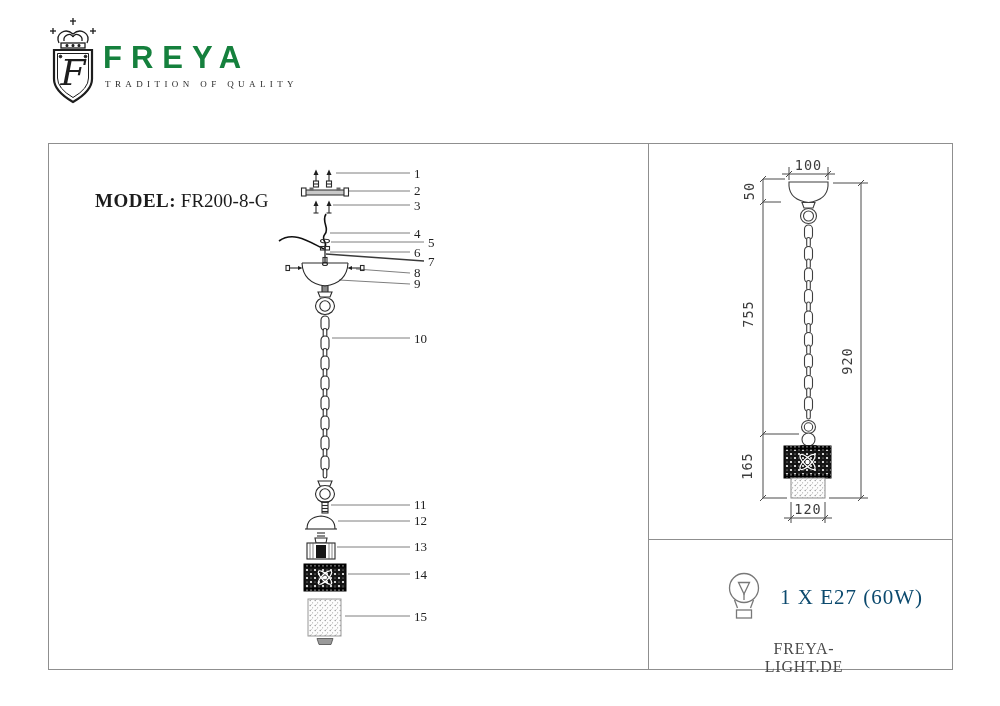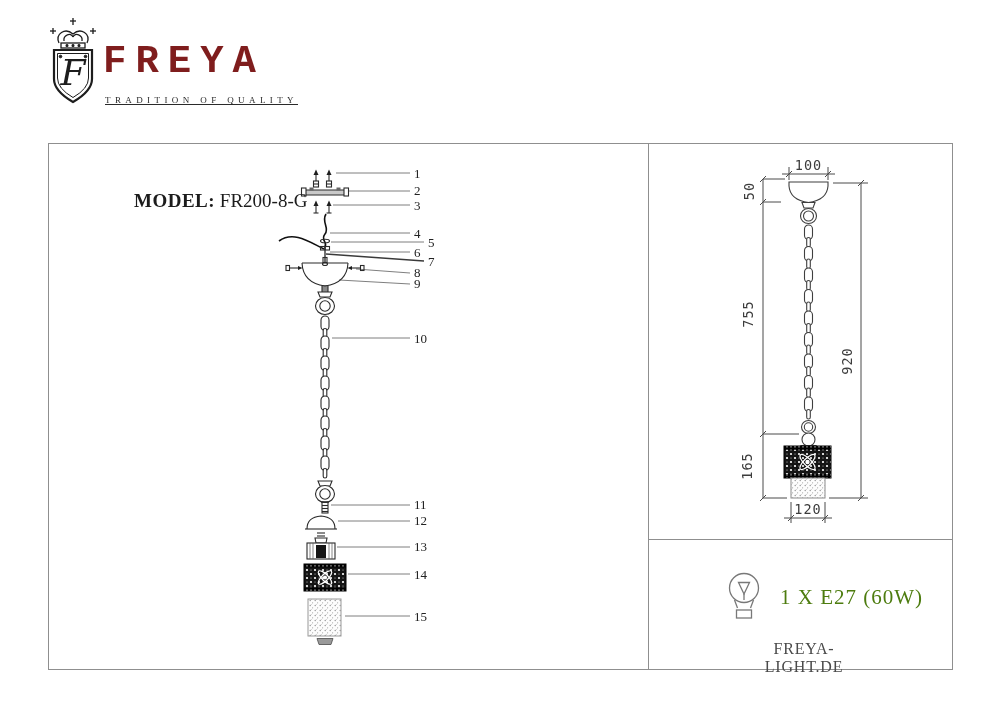--- a/index.html
+++ b/index.html
@@ -1,40 +1,40 @@
 <!DOCTYPE html>
 <html><head>
 <meta charset="utf-8">
 <style>
   html,body{margin:0;padding:0;background:#fff;}
   .page{position:relative;width:1000px;height:706px;background:#fff;overflow:hidden;
         font-family:"Liberation Serif",serif;color:#1f1f1f;}
   
   .logo-shield{position:absolute;left:44px;top:16px;width:58px;height:94px;}
   .brand-text{position:absolute;left:103px;top:40px;width:220px;}
-  .brand-name{font-size:39px;font-weight:bold;letter-spacing:9px;color:#7f1d1d;
-              font-family:Liberation Mono, monospace;}
-  .brand-tagline{font-size:9px;letter-spacing:4.4px;color:#2a2a2a;margin-top:11px;margin-left:2px;text-decoration:underline;}
+  .brand-name{font-size:31px;font-weight:bold;letter-spacing:9px;color:#15803d;
+              font-family:Liberation Sans, sans-serif;}
+  .brand-tagline{font-size:9px;letter-spacing:4.4px;color:#2a2a2a;margin-top:3px;margin-left:2px;}
   .page-title{position:absolute;left:320px;top:60px;width:360px;text-align:center;
               font-size:36px;letter-spacing:2px;color:#101010;font-family:"Liberation Serif",serif;}
   .page-title::first-letter{font-size:1.16em;}
   
   .main-frame{position:absolute;left:48px;top:143px;width:903px;height:525px;
               border:1px solid #8f8f8f;}
   .v-divider{position:absolute;left:599px;top:0;width:1px;height:525px;background:#8f8f8f;}
   .h-divider{position:absolute;left:599px;top:395px;width:304px;height:1px;background:#8f8f8f;}
   .left-panel{position:absolute;left:0;top:0;width:599px;height:525px;}
   .rt-panel{position:absolute;left:600px;top:0;width:303px;height:395px;text-align:center;}
   .rb-panel{position:absolute;left:600px;top:396px;width:303px;height:128px;}
   
   .model-block{position:absolute;left:46px;top:44px;font-size:19px;color:#1c1c1c;line-height:26px;}
-  .model-label{font-weight:bold;letter-spacing:0.5px;margin-left:39px;}
+  .model-label{font-weight:bold;letter-spacing:0.5px;}
   .model-type{letter-spacing:1.5px;}
   
-  .lamp-spec{position:absolute;left:131px;top:45px;font-size:21px;color:#4d7c0f;letter-spacing:1px;}
+  .lamp-spec{position:absolute;left:131px;top:45px;font-size:21px;color:#0c4a6e;letter-spacing:1px;}
   .website{position:absolute;left:105px;top:100px;width:100px;text-align:center;
            font-size:16px;letter-spacing:0.8px;color:#4a4a4a;}
   .bulb-svg{position:absolute;left:72px;top:24px;}
   
   .ln{stroke:#2b2b2b;fill:none;stroke-width:1.1;}
   .lnf{stroke:#2b2b2b;fill:#fff;stroke-width:1.1;}
   .leader{stroke:#7f7f7f;stroke-width:1;fill:none;}
   .leader-dk{stroke:#3a3a3a;stroke-width:1.5;fill:none;}
   .pno{font-family:"Liberation Serif",serif;font-size:13px;fill:#222;}
   .dimtxt{font-family:"DejaVu Sans Mono",monospace;font-size:13.5px;fill:#3c3c3c;letter-spacing:1px;}

